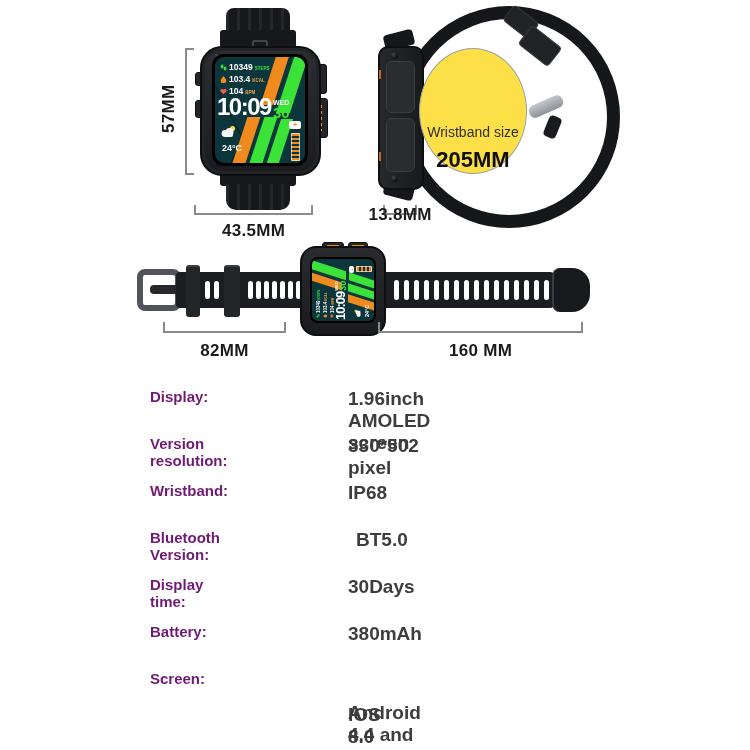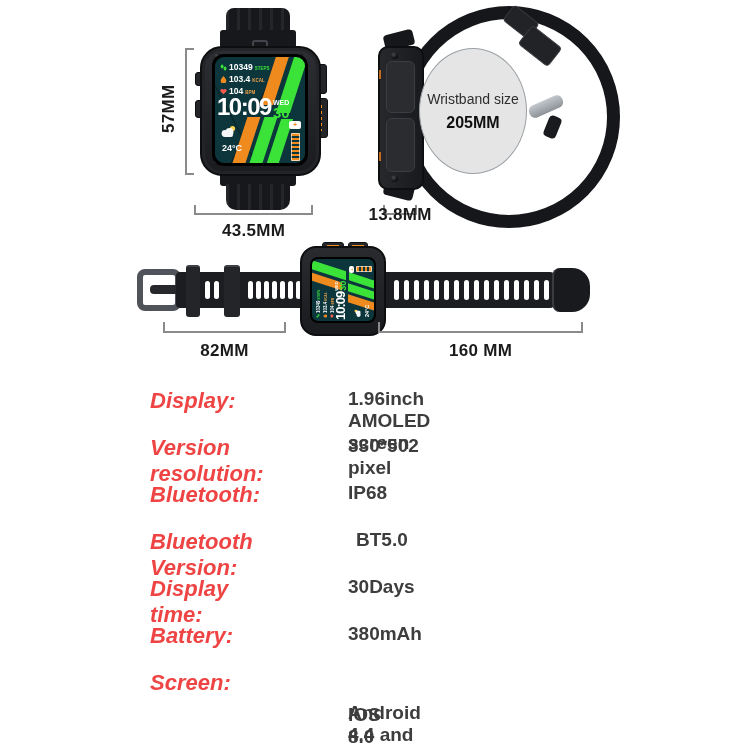--- a/index.html
+++ b/index.html
@@ -42,24 +42,24 @@
   .d30{color:#3be339;font-weight:700;font-size:15px;line-height:13px;}
 
   .battpill{background:#fff;border-radius:2px;color:#ef8a1f;font-weight:700;text-align:center;}
   .battbar{background:repeating-linear-gradient(180deg,#ef8a1f 0 2px,#0c363c 2px 4px);border:1px solid rgba(255,255,255,.65);border-radius:1px;}
   .temp{color:#fff;font-weight:700;}
 
   
   .ring{border-radius:50%;border:13px solid #16171a;}
   .clasp{background:#212327;border:1px solid #37393e;border-radius:4px;}
   .hook{background:linear-gradient(180deg,#c3c8cd,#8d9298);border-radius:6px;}
-  .innercircle{background:#e5e5e5;border:1.5px solid #9aa0a5;border-radius:50%;
-               display:flex;flex-direction:column;align-items:center;justify-content:center;gap:7px;}
+  .innercircle{background:#fde047;border:1.5px solid #9aa0a5;border-radius:50%;
+               display:flex;flex-direction:column;align-items:center;justify-content:flex-end;gap:7px;}
   .wrist-txt{font-size:14px;color:#2e2e2e;}
-  .wrist-val{font-size:16px;font-weight:700;color:#101010;}
+  .wrist-val{font-size:22px;font-weight:700;color:#101010;}
   .sidecase{background:linear-gradient(90deg,#26282c,#191a1d);border:2px solid #0d0e10;border-radius:10px;}
   .sidepanel{background:#2a2c30;border:1px solid #3a3d41;border-radius:6px;}
 
   
   .band{background:#1b1d20;border-radius:4px;}
   .keeper{background:#232528;border-radius:3px;border-top:2px solid #3c3f44;}
   .slot{background:#fff;border-radius:2.5px;width:5px;}
   .buckleframe{border:6px solid #50545a;border-radius:8px;background:transparent;}
   .prong{background:#26282b;border-radius:4px;}
   .endcap{background:#191a1d;border-radius:8px 18px 18px 8px;border-left:2px solid #3a3c40;}
@@ -71,21 +71,21 @@
             transform:translate(-50%,-50%) rotate(-90deg);}
   .mini .time{font-size:13px;line-height:13px;letter-spacing:-1px;}
   .mini .wed{font-size:4px;line-height:4px;}
   .mini .d30{font-size:9px;line-height:8px;}
   .mini .stat{height:6px;margin-bottom:1px;gap:1px;}
   .mini .stat .val{font-size:4.5px;line-height:5px;}
   .mini .stat .unit{font-size:3px;padding-top:1px;}
   .mini .temp{font-size:5.5px;}
 
   
-  .spec-label{color:#ef4444;font-weight:700;font-size:22px;font-style:italic;}
+  .spec-label{color:#701a75;font-weight:700;font-size:15px;}
   .spec-value{color:#3d3d3d;font-weight:700;font-size:19px;}
 </style>
 </head>
 <body>
 
 <div class="canvas">
 
   <div class="abs" style="left:0;top:0;">
 
     <div class="abs bandtex ridges" style="left:226px;top:8px;width:64px;height:24px;border-radius:8px 8px 0 0;"></div>
@@ -310,21 +310,21 @@
     <div class="abs dimlabel" style="left:378px;top:341px;width:205px;">160 MM</div>
   </div>
 
   <div class="abs" style="left:0;top:0;">
     <div class="abs spec-label" style="left:150px;top:388px;">Display:</div>
     <div class="abs spec-value" style="left:348px;top:388px;">1.96inch AMOLED screen</div>
 
     <div class="abs spec-label" style="left:150px;top:435px;">Version resolution:</div>
     <div class="abs spec-value" style="left:348px;top:435px;">330*502 pixel</div>
 
-    <div class="abs spec-label" style="left:150px;top:482px;">Bluetooth:</div>
+    <div class="abs spec-label" style="left:150px;top:482px;">Wristband:</div>
     <div class="abs spec-value" style="left:348px;top:482px;">IP68</div>
 
     <div class="abs spec-label" style="left:150px;top:529px;">Bluetooth Version:</div>
     <div class="abs spec-value" style="left:356px;top:529px;">BT5.0</div>
 
     <div class="abs spec-label" style="left:150px;top:576px;">Display time:</div>
     <div class="abs spec-value" style="left:348px;top:576px;">30Days</div>
 
     <div class="abs spec-label" style="left:150px;top:623px;">Battery:</div>
     <div class="abs spec-value" style="left:348px;top:623px;">380mAh</div>

